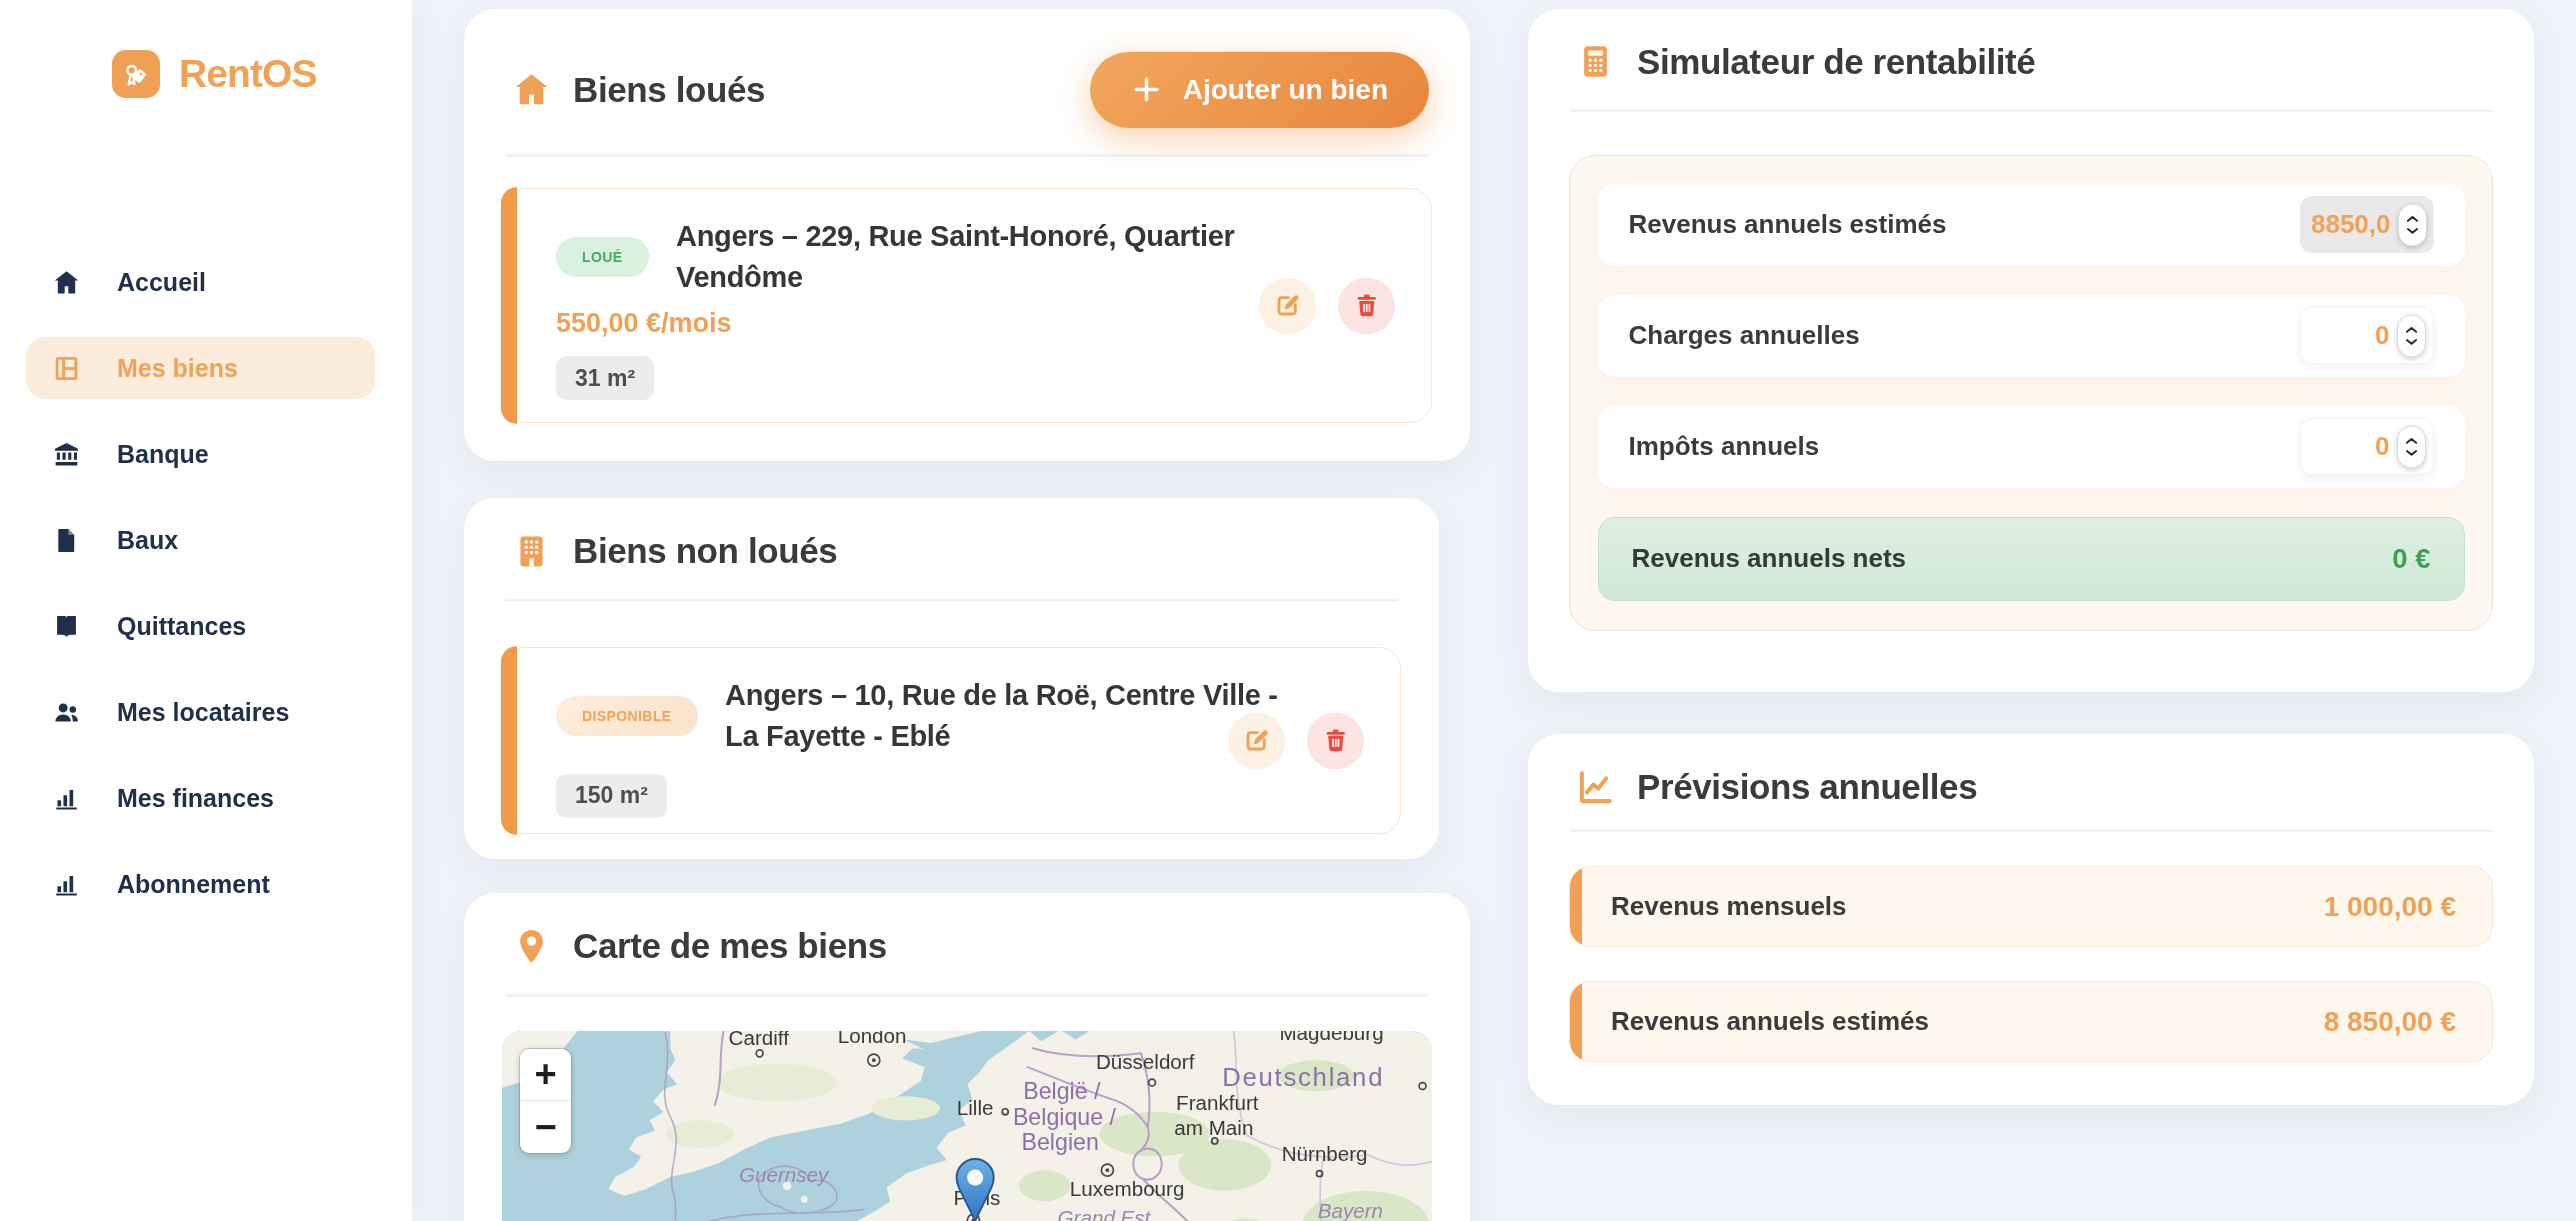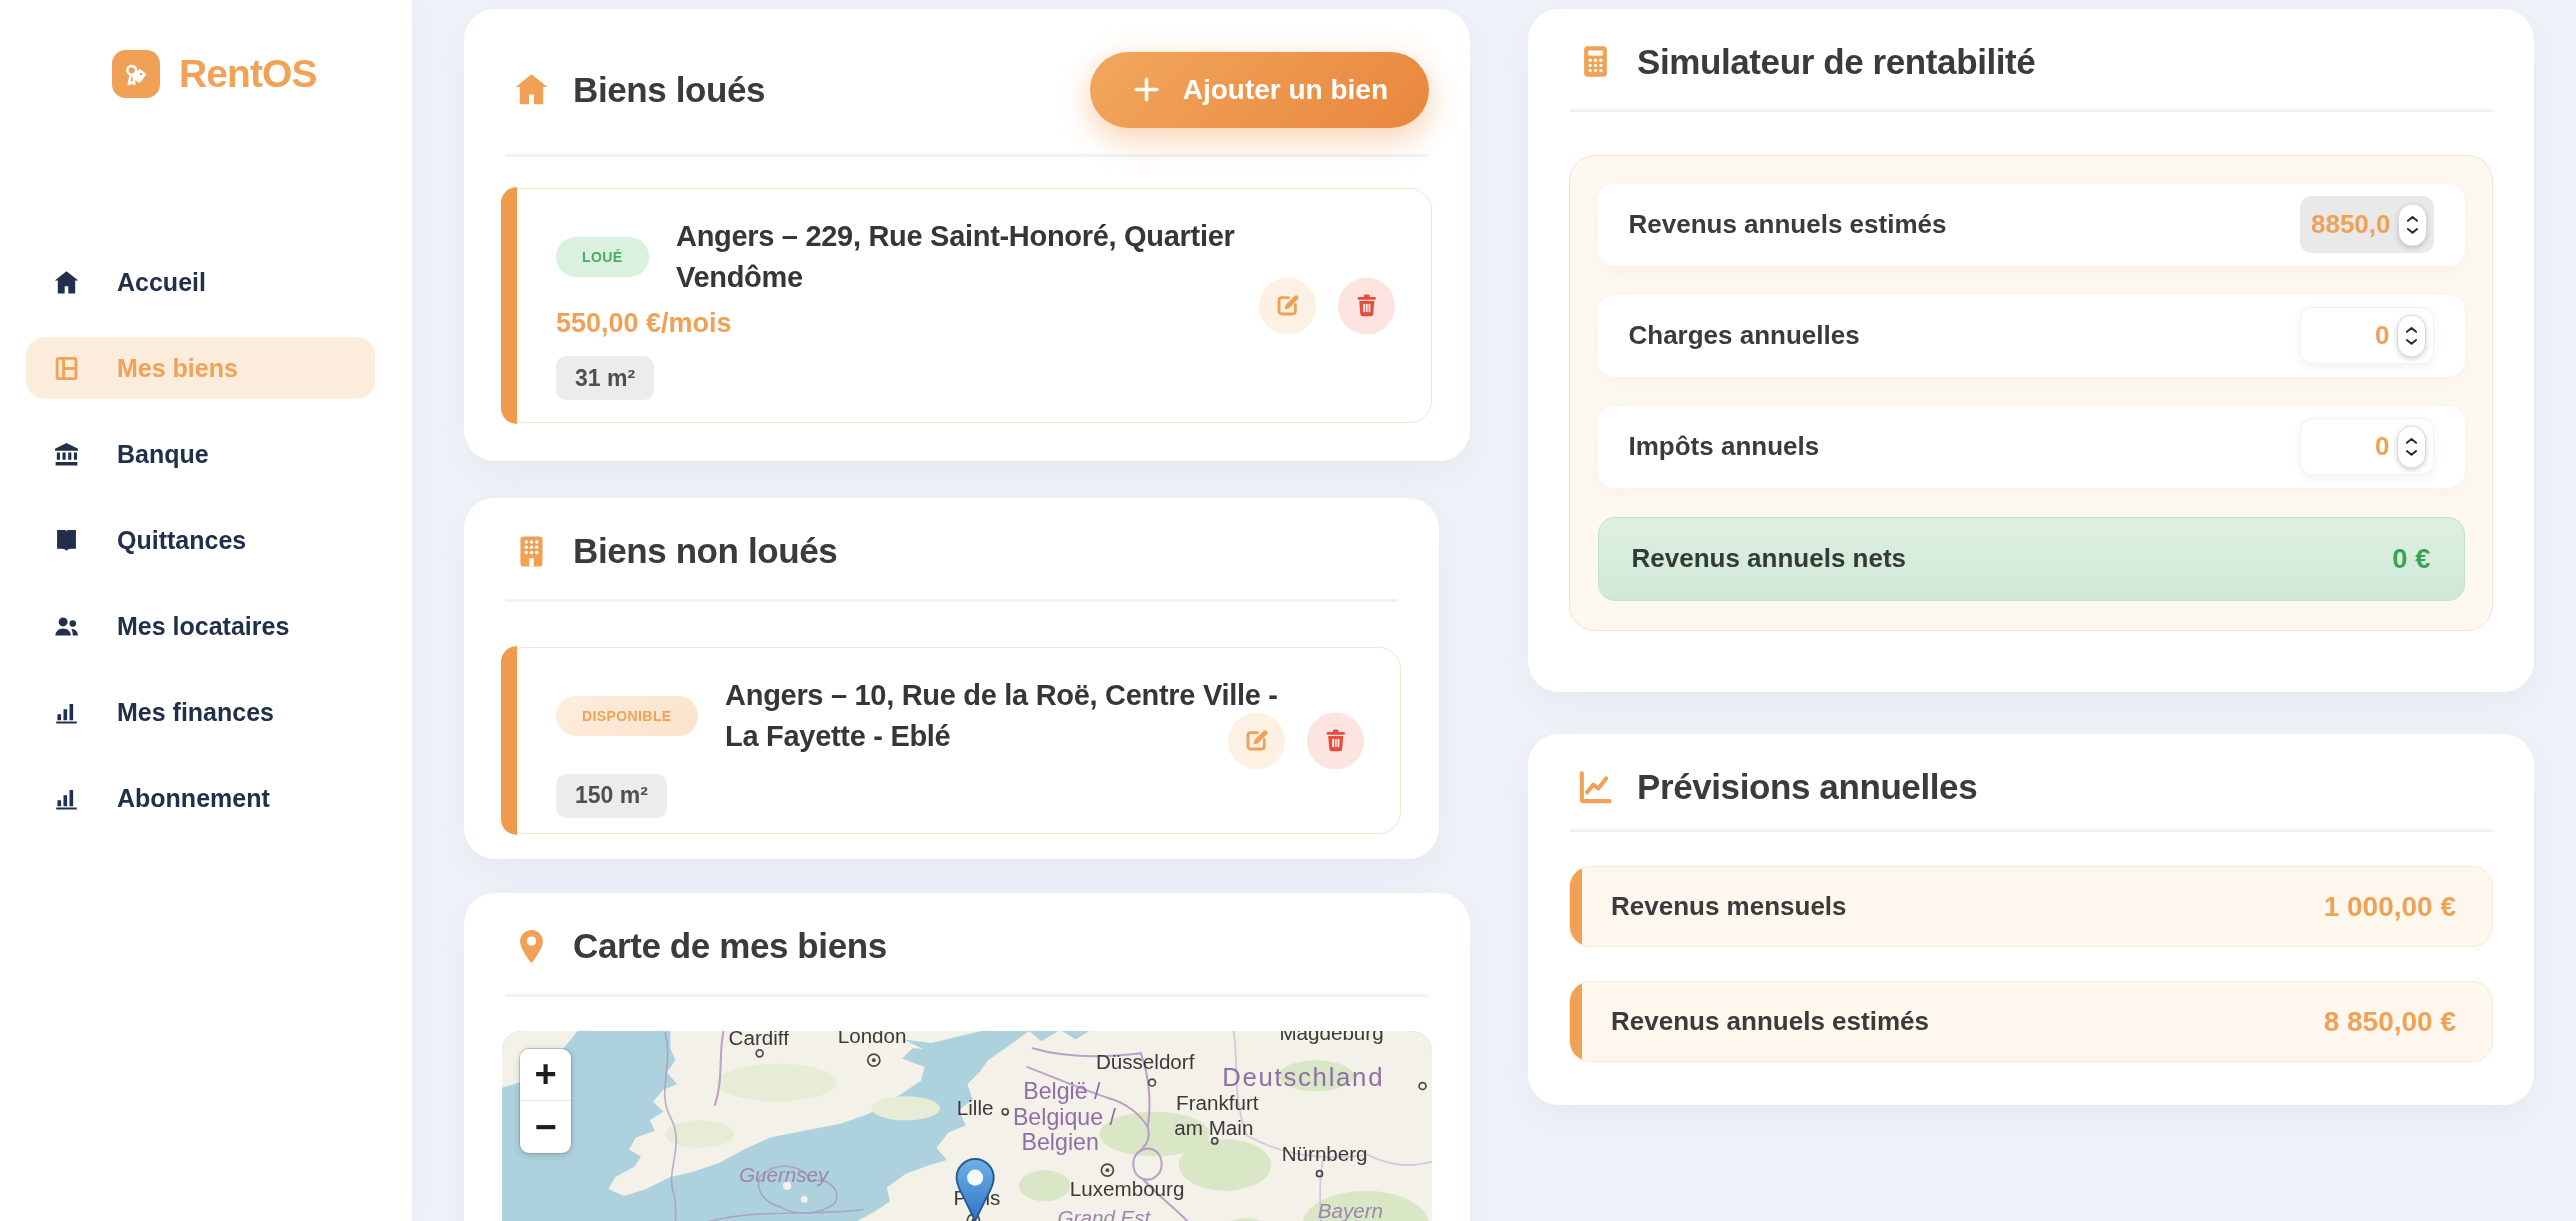--- a/index.html
+++ b/index.html
@@ -197,20 +197,27 @@
         <line x1="9.6" y1="3.6" x2="9.6" y2="20.4"></line>
         <line x1="9.6" y1="12" x2="19.8" y2="12"></line>
       </svg>
       <span>Mes biens</span>
     </div>
     <div class="nav-item">
       <svg class="nic" viewBox="0 0 24 24" fill="currentColor">
           <path d="M12 2.5 2.5 7.2v1.6h19V7.2L12 2.5zM4 10.4h2.6v6H4v-6zm4.7 0h2.6v6H8.7v-6zm4.7 0H16v6h-2.6v-6zm4.7 0h2.6v6h-2.6v-6zM3 18.2h18V21H3v-2.8z"></path>
         </svg>
       <span>Banque</span>
+    </div>
+    <div class="nav-item">
+      <svg class="nic" viewBox="0 0 24 24" fill="currentColor">
+          <path d="M6.2 2.4h7.3l4.9 4.9v13.3c0 .6-.4 1-1 1H6.2c-.6 0-1-.4-1-1V3.4c0-.6.4-1 1-1z"></path>
+          <path d="M13.5 2.4v4.9h4.9z" fill="#fff" opacity=".45"></path>
+        </svg>
+      <span>Baux</span>
     </div>
     <div class="nav-item">
       <svg class="nic" viewBox="0 0 24 24" fill="currentColor">
           <path d="M4.2 3.4h6.4c.8 0 1.4.6 1.4 1.4v15.8c-.5-1-2.3-1.7-4-1.7H4.2zM19.8 3.4h-6.4c-.8 0-1.4.6-1.4 1.4v15.8c.5-1 2.3-1.7 4-1.7h3.8z"></path>
         </svg>
       <span>Quittances</span>
     </div>
     <div class="nav-item">
       <svg class="nic" viewBox="0 0 24 24" fill="currentColor">
           <circle cx="9.2" cy="8.2" r="3.7"></circle>

